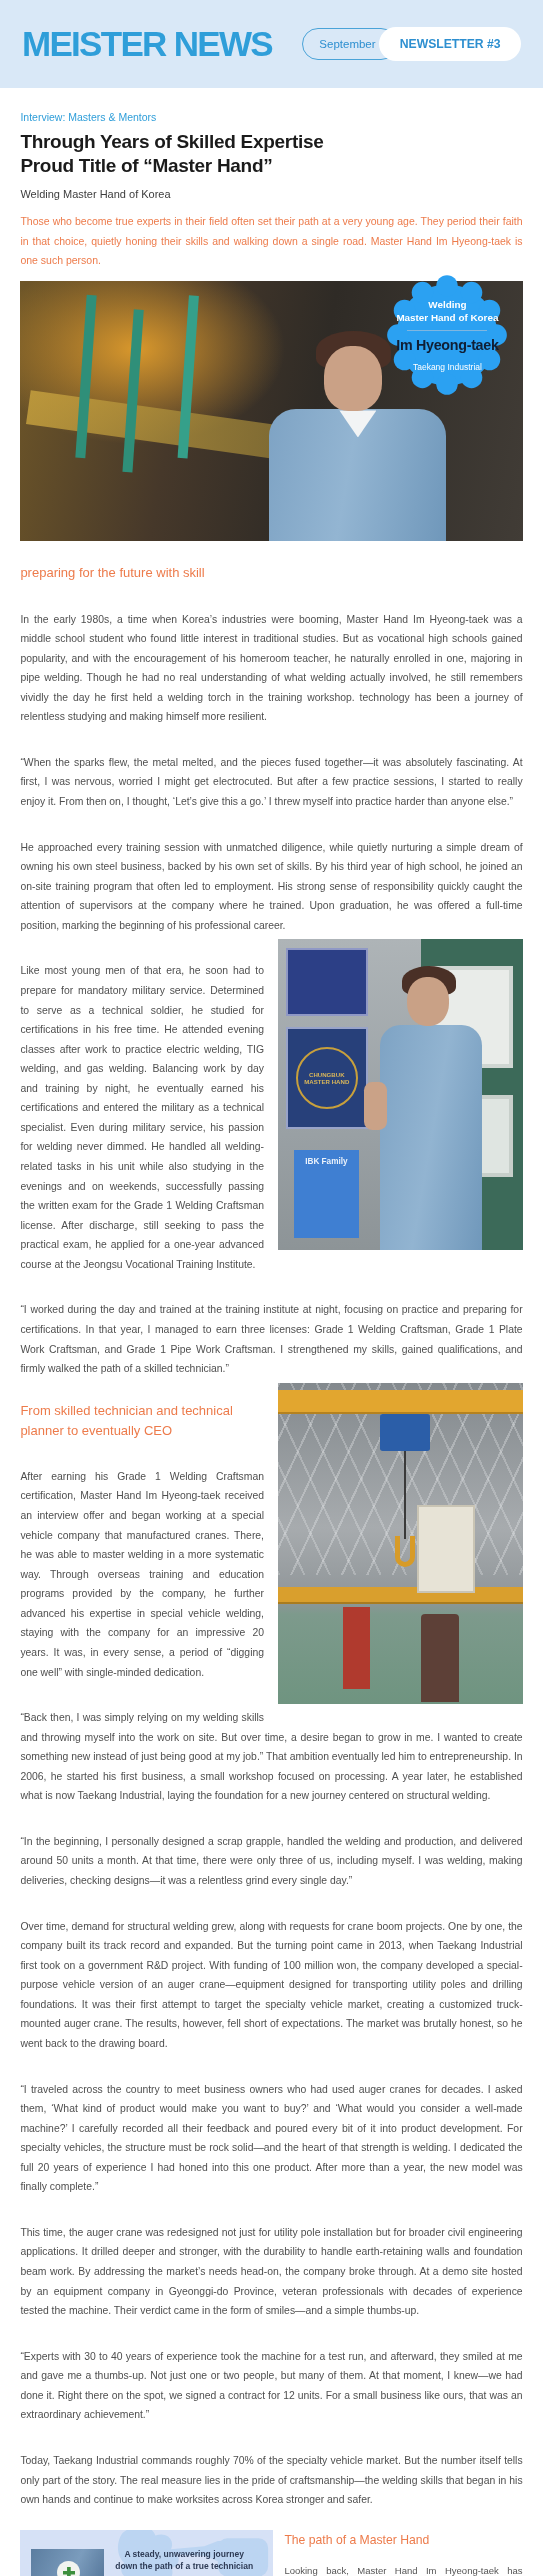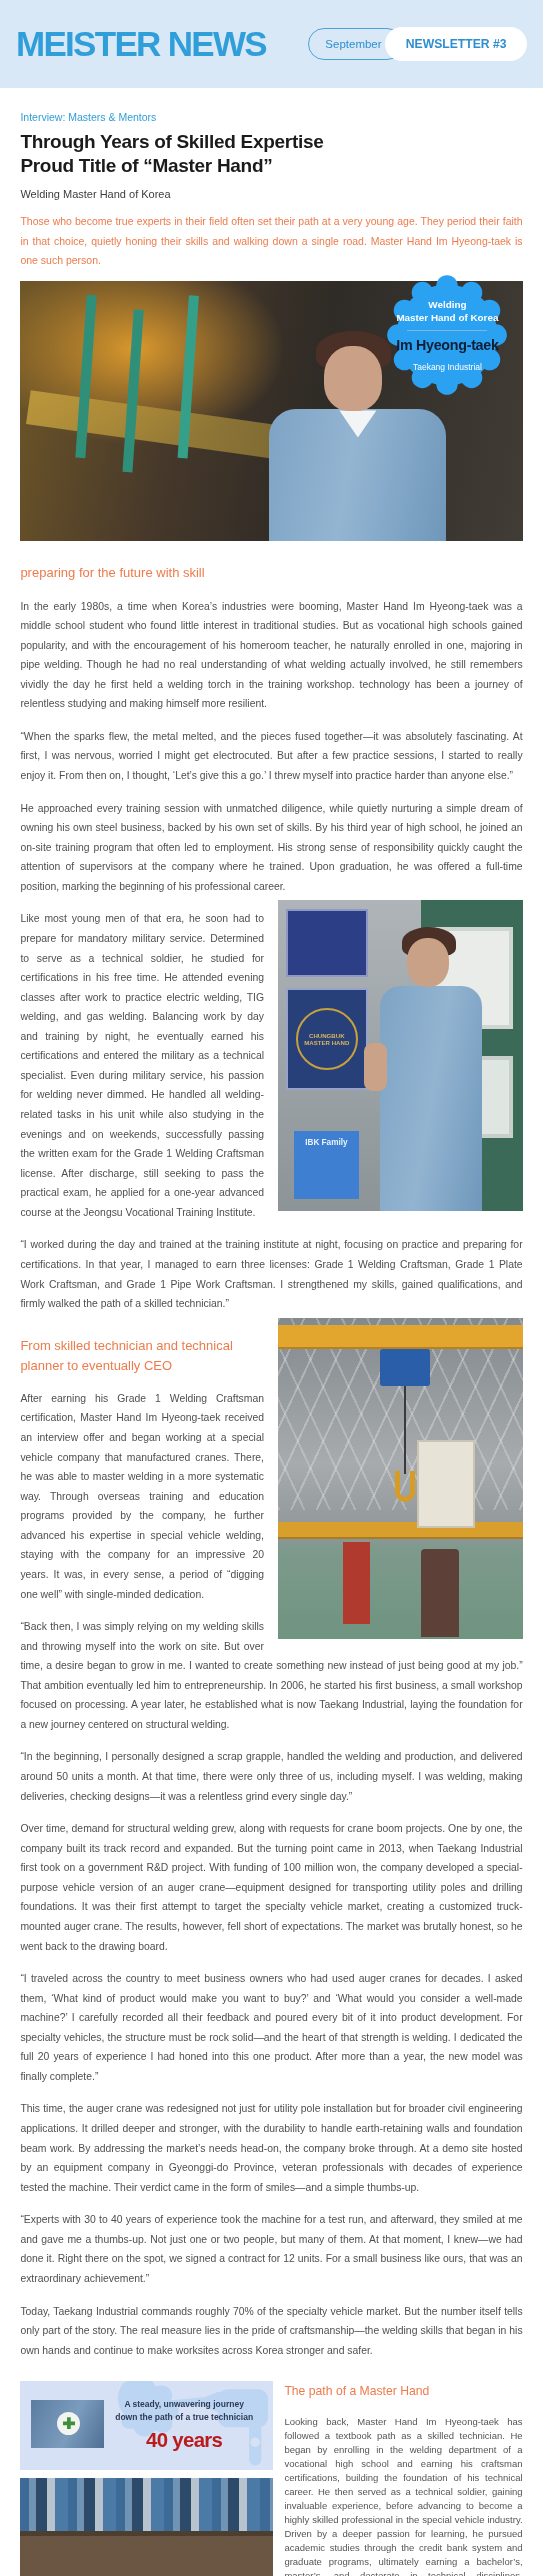--- a/index.html
+++ b/index.html
@@ -11,21 +11,21 @@
     background: #ffffff;
     color: #4f4f4f;
   }
   
   .header {
     background: #d9e8f7;
     height: 88px;
     display: flex;
     align-items: center;
     justify-content: space-between;
-    padding: 0 16px;
+    padding: 0 22px;
   }
   .logo {
     font-size: 35px;
     font-weight: 800;
     letter-spacing: -1.7px;
     color: #2f9ed9;
   }
   .pills { display: flex; align-items: center; }
   .pill {
     border-radius: 20.4px;
@@ -47,21 +47,21 @@
     font-size: 12.2px;
     position: relative;
     z-index: 2;
   }
   
   .content { padding: 0 20.4px; }
   .kicker { margin-top: 23px; font-size: 10.5px; color: #2f9ed9; }
   h1.title { margin-top: 6.8px; font-size: 19px; line-height: 1.28; font-weight: 800; color: #1b1b1b; letter-spacing: -0.3px; }
   .subtitle { margin-top: 9.5px; font-size: 11px; color: #3d3d3d; }
   .lead { margin-top: 12.2px; font-size: 10.5px; line-height: 1.85; color: #ed7b4b; text-align: justify; }
-  p.body { font-size: 10.4px; line-height: 1.88; text-align: justify; color: #4f4f4f; margin-top: 13px; }
+  p.body { font-size: 10.4px; line-height: 1.88; text-align: justify; color: #4f4f4f; margin-top: 26px; }
   .sec-head { margin-top: 22px; font-size: 13px; line-height: 1.55; color: #ed7b4b; font-weight: 500; }
   
   .photo { position: relative; }
   .photo .canvas { position: absolute; inset: 0; overflow: hidden; }
   
   .hero { height: 260px; margin-top: 11px; }
   .hero .canvas { background: linear-gradient(100deg, #6e5628 0%, #46382a 32%, #2f2b26 58%, #413c36 100%); }
   .h-machine { position: absolute; left: -34px; top: -27px; width: 299px; height: 190px;
     background: radial-gradient(closest-side, #d9982c, rgba(217,152,44,0)); }
   .h-rail { position: absolute; left: 6.8px; top: 129px; width: 285px; height: 34px;
@@ -85,21 +85,21 @@
   .float-img { float: right; width: 245px; margin: 4.1px 0 13.6px 13.6px; }
   .img-plaques { height: 311px; }
   .img-plaques .canvas { background: linear-gradient(180deg, #aeb4b7 0%, #9aa1a5 60%, #8d9497 100%); }
   .pl-green { position: absolute; right: 0; top: 0; width: 102px; height: 100%; background: #3c6a59; }
   .pl-cert { position: absolute; right: 9.5px; top: 27px; width: 83px; height: 102px; background: #e9ece9; border: 4.1px solid #cfd6d2; }
   .pl-cert2 { position: absolute; right: 9.5px; top: 156px; width: 83px; height: 82px; background: #dfe5e1; border: 4.1px solid #c7cfca; }
   .pl-blue1 { position: absolute; left: 8.2px; top: 8.2px; width: 82px; height: 68px; background: #2c3f86; border: 2.7px solid #8f98c5; }
   .pl-blue2 { position: absolute; left: 8.2px; top: 88px; width: 82px; height: 102px; background: #27407a; border: 2.7px solid #98a3c9; display:flex; align-items:center; justify-content:center; }
   .pl-seal { width: 62px; height: 62px; border-radius: 50%; border: 2px solid #c8a03c; color: #d9b65a;
     font-size: 6.1px; font-weight: 700; text-align: center; display: flex; align-items: center; justify-content: center; line-height: 1.3; padding: 4.1px; }
-  .pl-ibk { position: absolute; left: 16.3px; bottom: 12.2px; width: 65px; height: 68px; background: #3f7fd2; color: #eaf2fb;
+  .pl-ibk { position: absolute; left: 16.3px; bottom: 12.2px; width: 65px; height: 88px; background: #3f7fd2; color: #eaf2fb;
     font-size: 8.2px; font-weight: 700; display: flex; align-items: flex-start; justify-content: center; padding-top: 6.8px; }
   .pl-head { position: absolute; left: 129px; top: 38px; width: 42px; height: 49px; border-radius: 46%; background: #c9a186; }
   .pl-hair { position: absolute; left: 124px; top: 27px; width: 54px; height: 30px; border-radius: 50% 50% 30% 30%; background: #4a3026; }
   .pl-torso { position: absolute; left: 102px; top: 86px; width: 102px; height: 231px; border-radius: 20.4px 20.4px 0 0;
     background: linear-gradient(100deg, #7ea3c4, #92b4d1 50%, #6f97ba); }
   .pl-thumb { position: absolute; left: 86px; top: 143px; width: 23px; height: 48px; border-radius: 8.2px; background: #caa287; }
   
   .img-factory { height: 321px; clear: right; }
   .img-factory .canvas { background: linear-gradient(180deg, #83898d 0%, #a7abae 45%, #8f9598 68%, #7d9a8c 72%, #6f9480 100%); }
   .f-truss { position: absolute; inset: 0 0 40% 0;

